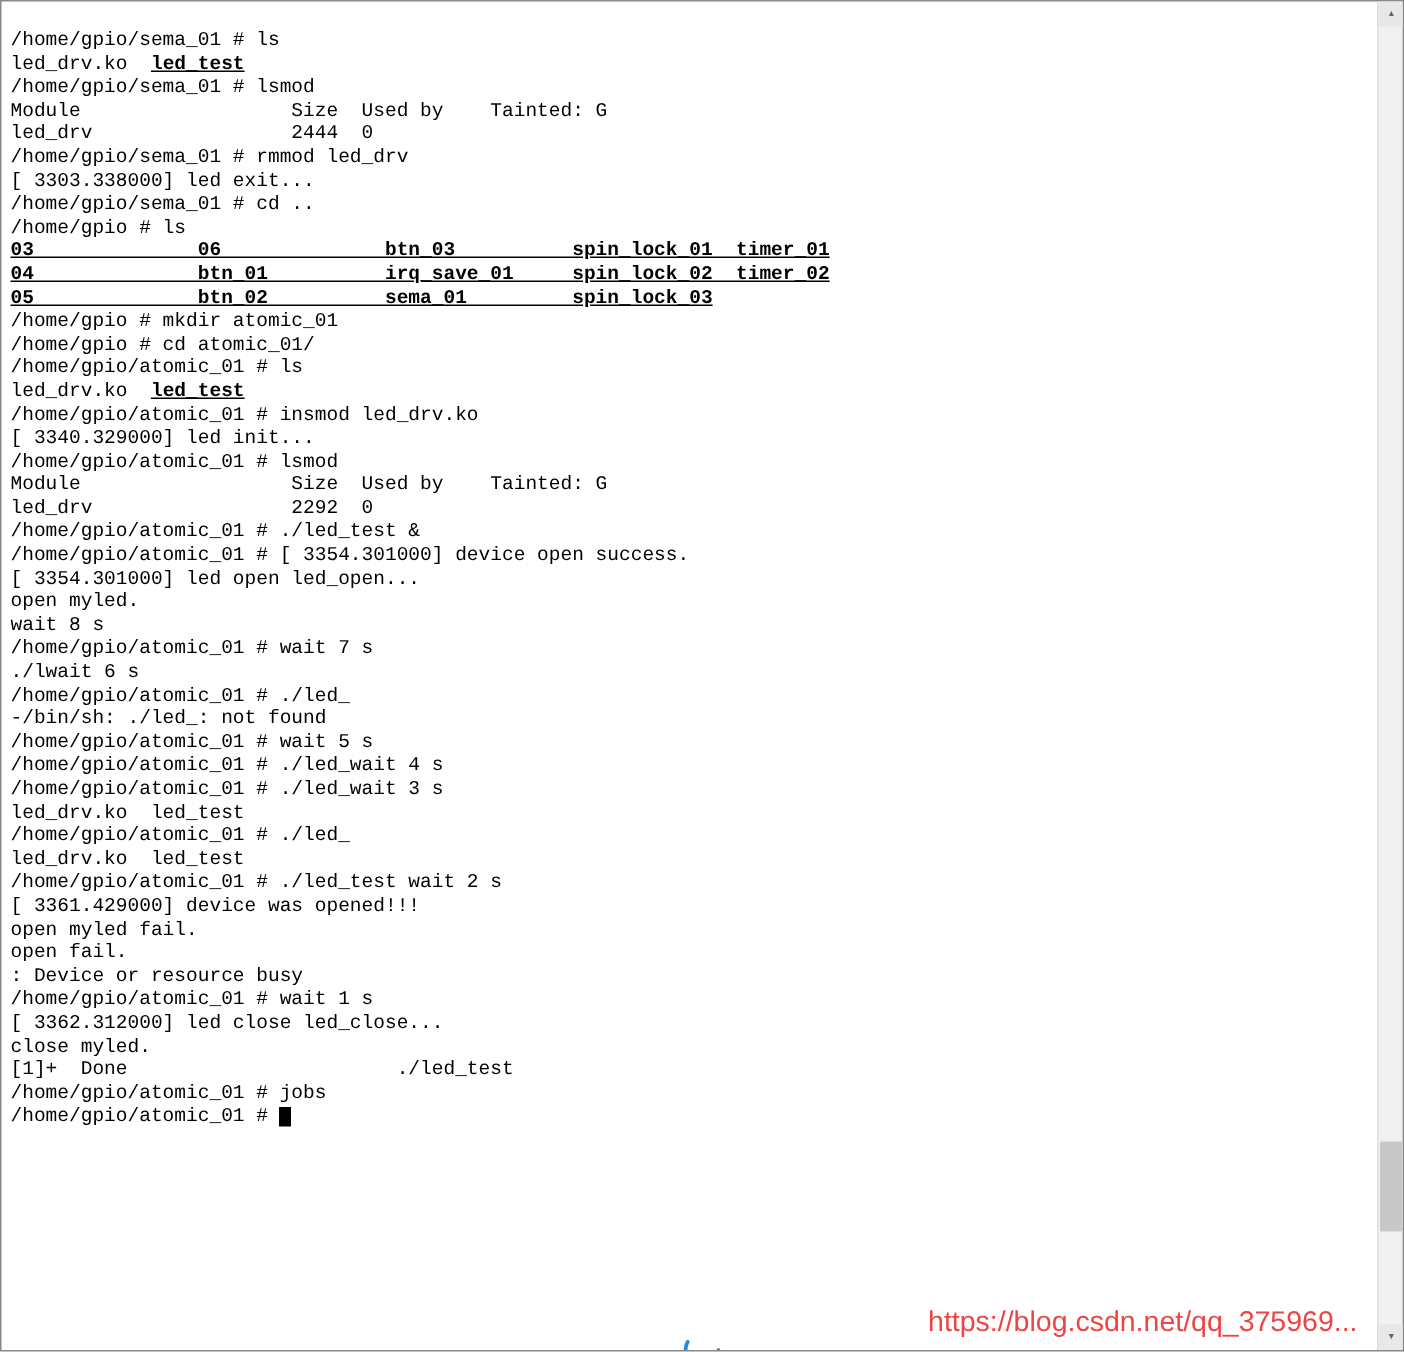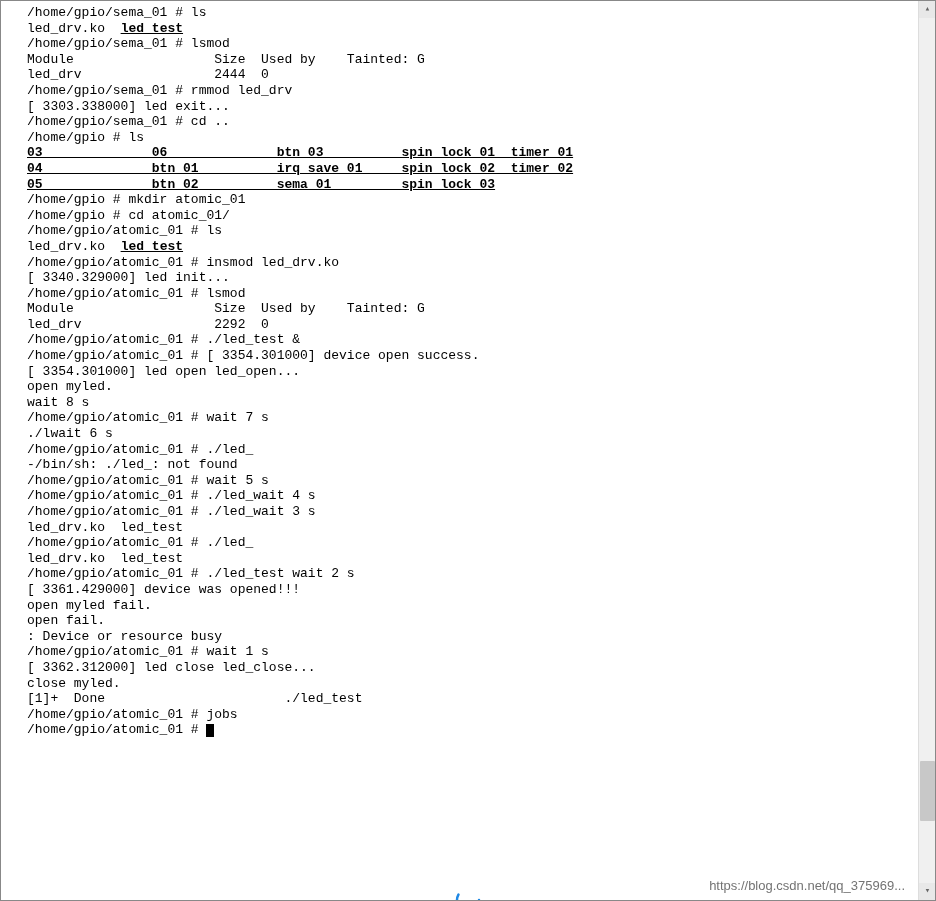--- a/index.html
+++ b/index.html
@@ -7,26 +7,25 @@
     font-family: "Courier New", monospace;
     font-size: 13px;
     line-height: 1.2;
     background: #fff;
     width: 936px;
     height: 901px;
     position: relative;
     border: 1px solid #888;
   }
   .terminal {
-    padding: 4px 6px;
+    padding: 18px 6px;
     white-space: pre;
     overflow: hidden;
     height: 100%;
     position: relative;
-    margin-left: 20px;
   }
   .line { display: block; }
   .bold { font-weight: bold; text-decoration: underline; }
   .cursor {
     display: inline-block;
     width: 8px;
     height: 13px;
     background: #000;
     vertical-align: text-bottom;
   }
@@ -58,22 +57,22 @@
     left: 1px;
     top: 760px;
     height: 60px;
     background: #c8c8c8;
     border-radius: 1px;
   }
   .watermark {
     position: absolute;
     bottom: 6px;
     right: 30px;
-    color: #737373;
-    font-size: 13px;
+    color: #ef4444;
+    font-size: 19px;
     font-family: Arial, sans-serif;
   }
   .spinner {
     position: absolute;
     bottom: 0px;
     left: 50%;
     transform: translateX(-50%);
     width: 28px;
     height: 14px;
     overflow: hidden;

